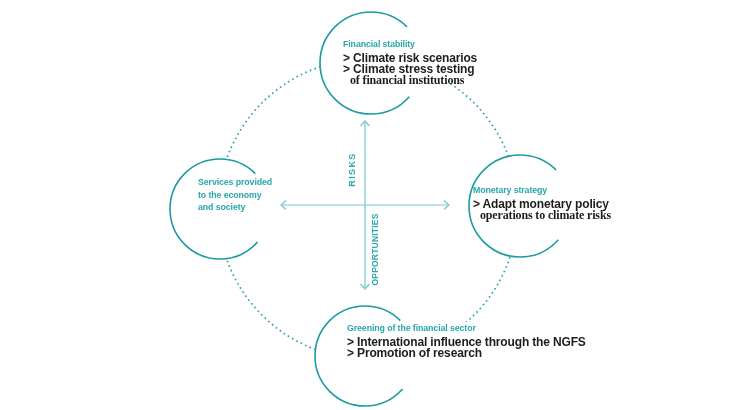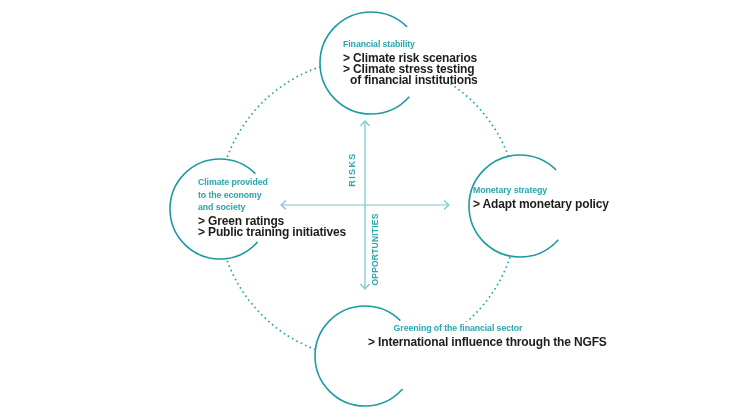--- a/index.html
+++ b/index.html
@@ -9,21 +9,21 @@
     border-radius:7px;
   }
   .stage svg{position:absolute;left:0;top:0;}
   .node-text{position:absolute;z-index:3;}
   .heading{
     color:#2aa6ac;font-weight:bold;font-size:8.8px;line-height:12.6px;
     letter-spacing:-0.1px;white-space:pre-line;margin-bottom:2px;
   }
   .items{color:#1d1d1b;font-weight:bold;font-size:12px;letter-spacing:-0.15px;}
   .items .item{line-height:11px;white-space:nowrap;padding-left:7px;text-indent:-7px;}
-  .items .item.indent{text-indent:0;}
+  .items .item.indent{text-indent:0;font-family:Liberation Serif, serif;}
   .axis-label{
     position:absolute;z-index:3;color:#2fa9af;font-weight:bold;
     text-align:center;transform:rotate(-90deg);
   }
   .axis-label.risks{left:322px;top:163px;width:60px;height:13px;line-height:13px;
     font-size:9px;letter-spacing:1.4px;}
   .axis-label.opps{left:333px;top:243px;width:84px;height:13px;line-height:13px;
     font-size:8.5px;letter-spacing:0.2px;}
 </style>
 </head>
@@ -64,36 +64,34 @@
   <div class="node-text" style="left:343px;top:38px;width:130px;">
     <div class="heading">Financial stability</div>
     <div class="items">
         <div class="item">&gt; Climate risk scenarios</div>
         <div class="item">&gt; Climate stress testing</div>
         <div class="item indent">of financial institutions</div>
       </div>
   </div>
 
   <div class="node-text" style="left:198px;top:176px;width:110px;">
-    <div class="heading">Climate provided
+    <div class="heading">Services provided
 to the economy
 and society</div>
-    <div class="items">
-        <div class="item">&gt; Green ratings</div>
-        <div class="item">&gt; Public training initiatives</div>
-      </div>
   </div>
 
   <div class="node-text" style="left:473px;top:184px;width:110px;">
     <div class="heading">Monetary strategy</div>
     <div class="items">
         <div class="item">&gt; Adapt monetary policy</div>
+        <div class="item indent">operations to climate risks</div>
       </div>
   </div>
 
-  <div class="node-text" style="left:368px;top:322px;width:180px;text-align:center;">
+  <div class="node-text" style="left:347px;top:322px;width:180px;">
     <div class="heading">Greening of the financial sector</div>
     <div class="items">
         <div class="item">&gt; International influence through the NGFS</div>
+        <div class="item">&gt; Promotion of research</div>
       </div>
   </div>
 
 </div>
 
 </body></html>

